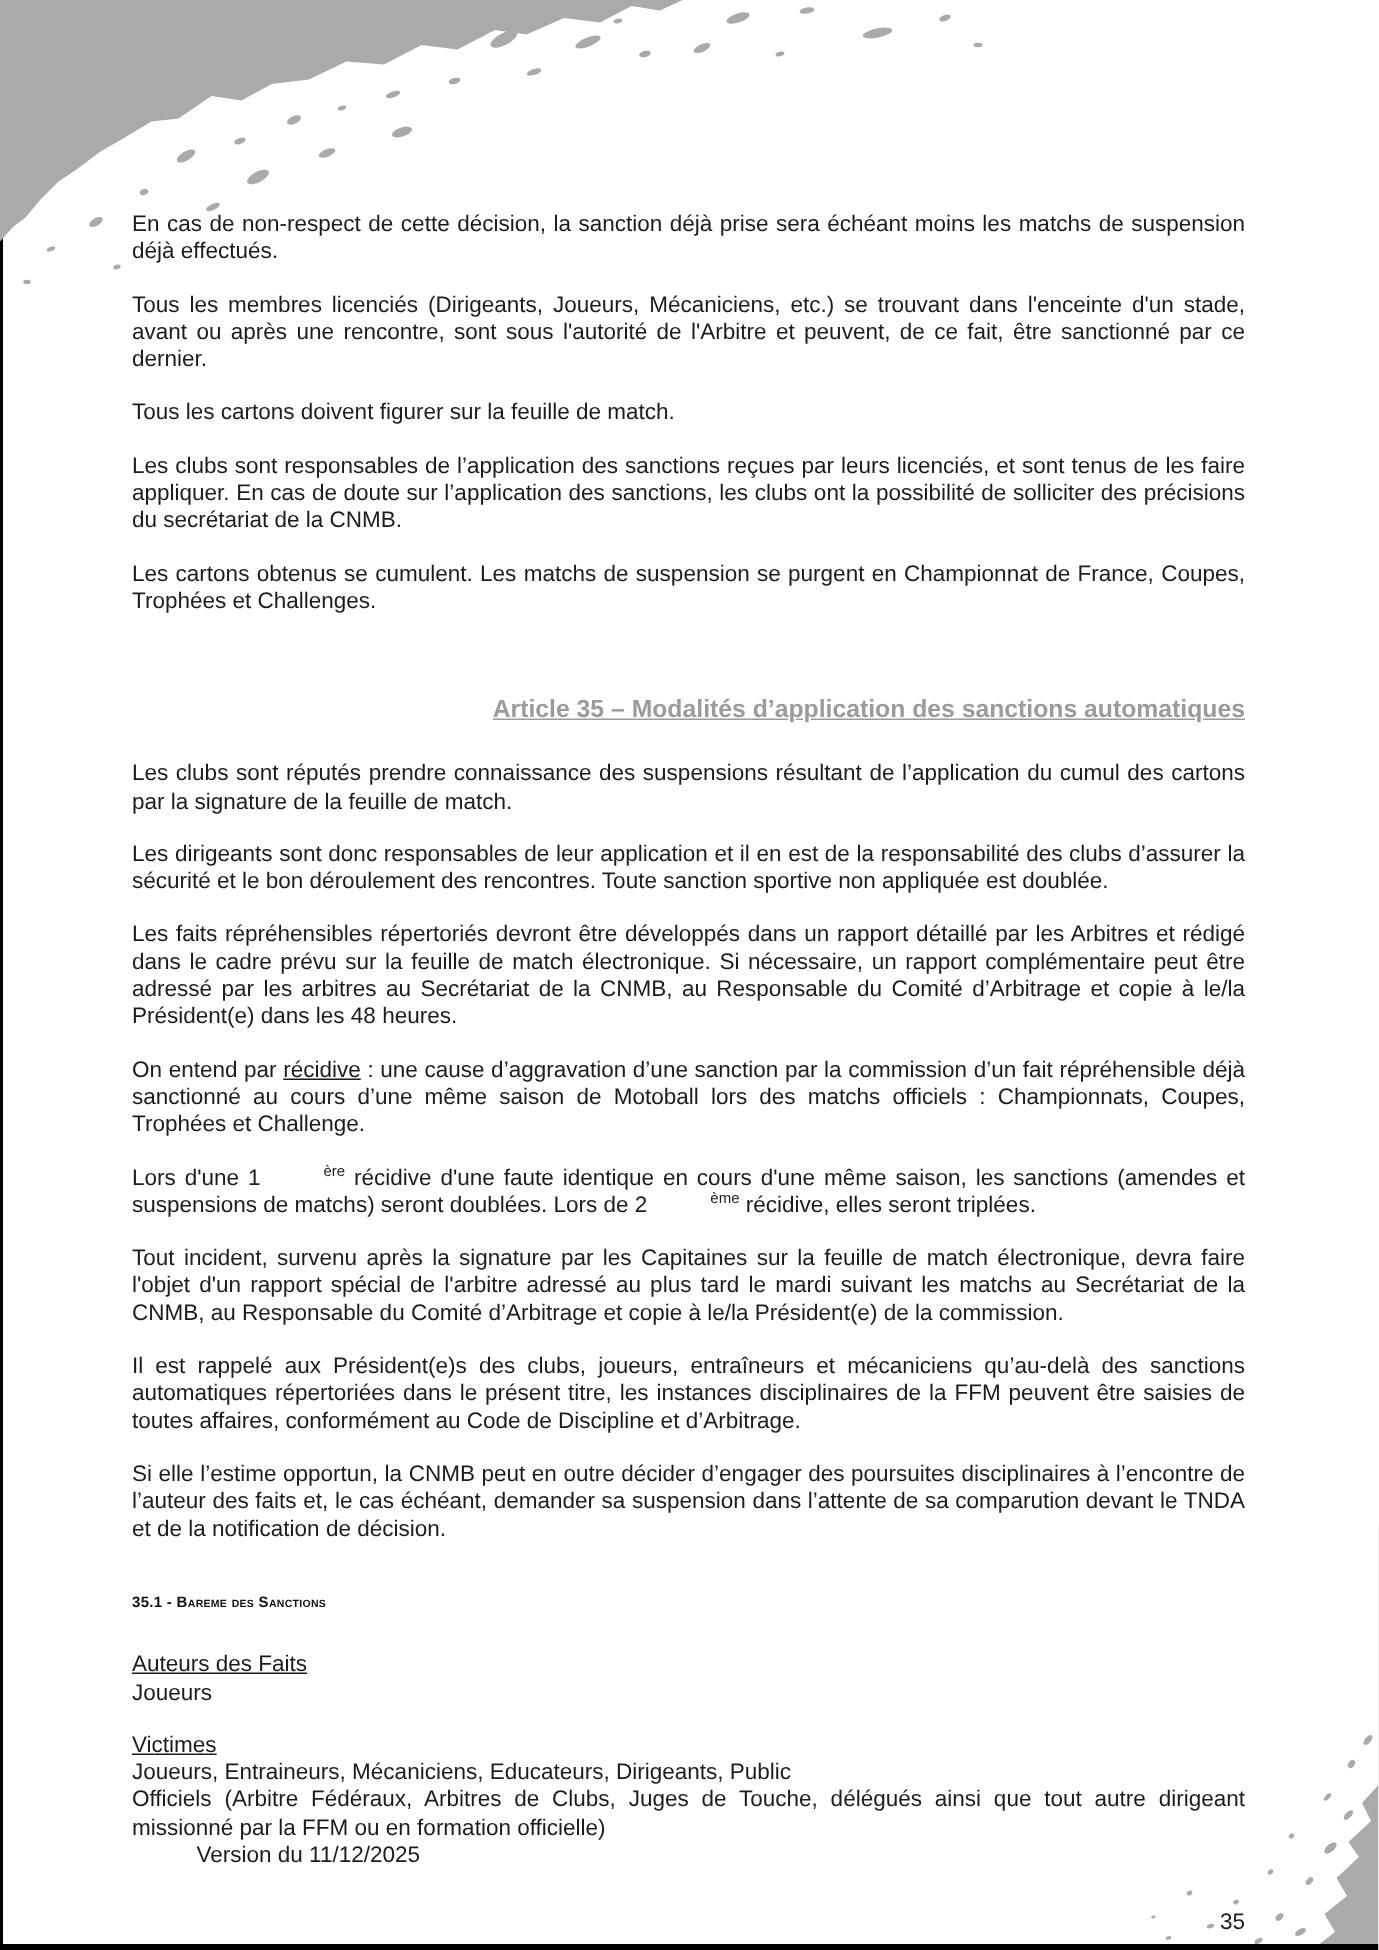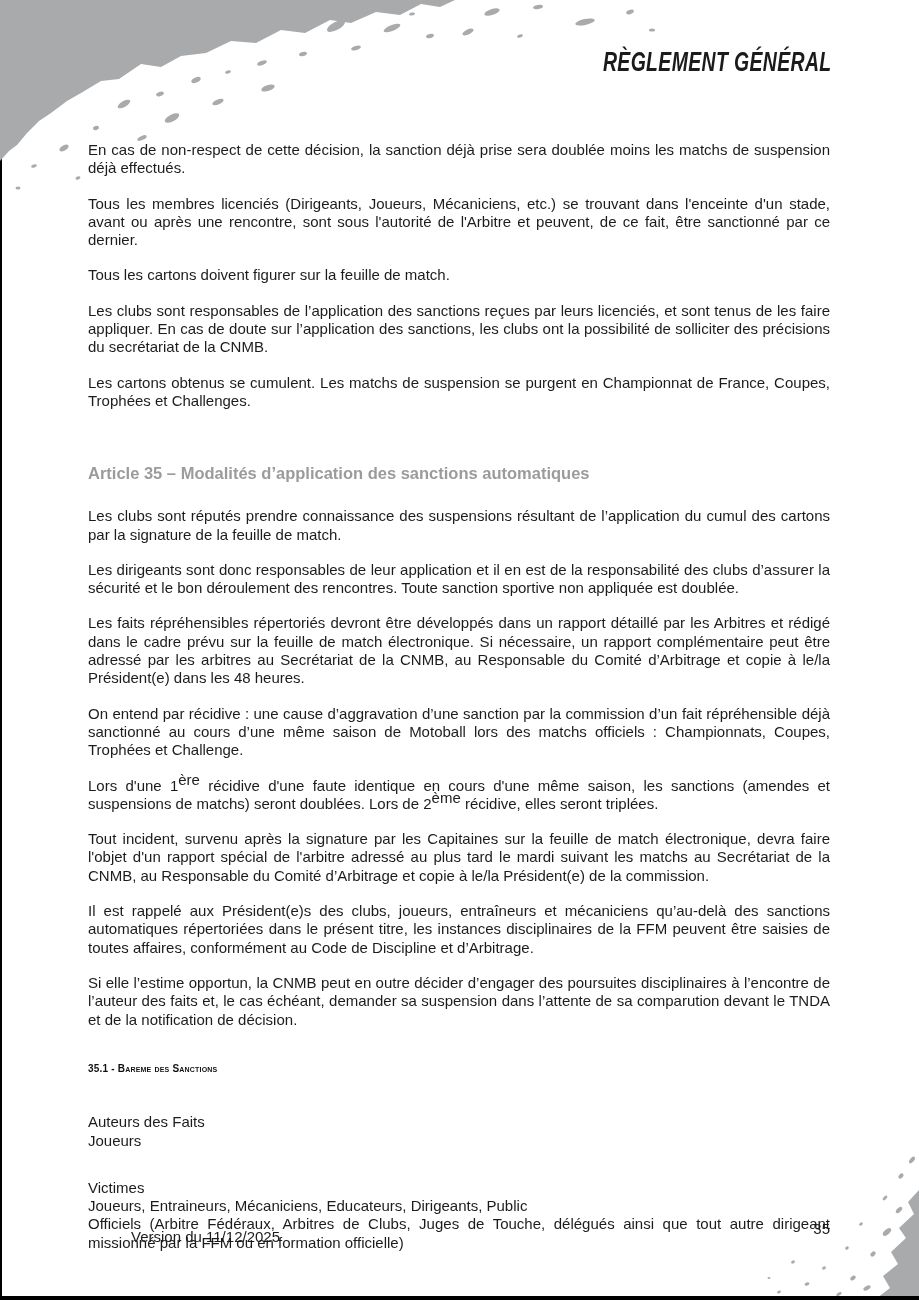--- a/index.html
+++ b/index.html
@@ -17,34 +17,34 @@
   .logo-title span{font-size:27px;color:#1b1b1b;}
   .logo-subtitle span{font-size:25px;color:#b2b2b4;}
   .col{
     position:absolute;left:88px;top:141px;width:742px;
     display:flex;flex-direction:column;
     font-size:15px;line-height:18.3px;
   }
   .col p{margin:0 0 17px 0;text-align:justify;}
   .art{
     margin:37px 0 24px 0;font-size:16.5px;line-height:19px;
-    font-weight:bold;color:#9b9b9b;text-align:left;
+    font-weight:bold;color:#9b9b9b;text-align:right;text-decoration:underline;
   }
   .bar{
     margin:14px 0 0 0;font-size:10px;line-height:18.5px;font-weight:bold;color:#111;
     font-variant:small-caps;letter-spacing:0.2px;text-align:left;
   }
   .grp div{line-height:18.3px;}
   .grp{margin:0;}
   .grp.auteurs{margin-top:23px;}
   .grp.victimes{margin-top:17px;}
-  .ul{margin-top:12px;}
+  .ul{text-decoration:underline;}
   .just{text-align:justify;}
-  sup{font-size:15px;line-height:0;vertical-align:super;}
-  .pagenum{position:absolute;left:88px;top:1220px;width:742px;text-align:right;font-size:15px;}
+  sup{font-size:10px;line-height:0;vertical-align:super;margin-left:42px;}
+  .pagenum{position:absolute;left:88px;top:1273px;width:742px;text-align:right;font-size:15px;}
   .version{position:absolute;left:131px;top:1228px;font-size:15px;}
 </style>
 </head>
 <body>
 
 <div class="page">
 
   <div class="edge-left"></div>
 
   <svg class="splat-tl" width="660" height="210" viewBox="0 0 660 210">
@@ -99,27 +99,24 @@
       <ellipse cx="112" cy="84" rx="2" ry="1.5" transform="rotate(-45 112 84)"></ellipse>
       <ellipse cx="136" cy="58" rx="3" ry="1.5" transform="rotate(-45 136 58)"></ellipse>
       <ellipse cx="152" cy="36" rx="3" ry="2" transform="rotate(-50 152 36)"></ellipse>
       <ellipse cx="163" cy="20" rx="4" ry="2" transform="rotate(-50 163 20)"></ellipse>
       <ellipse cx="30" cy="152" rx="2" ry="1.2" transform="rotate(-20 30 152)"></ellipse>
       <ellipse cx="20" cy="138" rx="1.5" ry="1"></ellipse>
     </g>
   </svg>
 
   <div class="logo">
-    <div class="logo-line logo-title">
-      <span>RÈGLEMENT GÉNÉRAL</span>
-    </div>
   </div>
 
   <div class="col">
-    <p>En cas de non-respect de cette décision, la sanction déjà prise sera doublée moins les matchs de suspension déjà effectués.</p>
+    <p>En cas de non-respect de cette décision, la sanction déjà prise sera échéant moins les matchs de suspension déjà effectués.</p>
     <p>Tous les membres licenciés (Dirigeants, Joueurs, Mécaniciens, etc.) se trouvant dans l'enceinte d'un stade, avant ou après une rencontre, sont sous l'autorité de l'Arbitre et peuvent, de ce fait, être sanctionné par ce dernier.</p>
     <p>Tous les cartons doivent figurer sur la feuille de match.</p>
     <p>Les clubs sont responsables de l’application des sanctions reçues par leurs licenciés, et sont tenus de les faire appliquer. En cas de doute sur l’application des sanctions, les clubs ont la possibilité de solliciter des précisions du secrétariat de la CNMB.</p>
     <p>Les cartons obtenus se cumulent. Les matchs de suspension se purgent en Championnat de France, Coupes, Trophées et Challenges.</p>
 
     <h2 class="art">Article 35 – Modalités d’application des sanctions automatiques</h2>
 
     <p>Les clubs sont réputés prendre connaissance des suspensions résultant de l’application du cumul des cartons par la signature de la feuille de match.</p>
     <p>Les dirigeants sont donc responsables de leur application et il en est de la responsabilité des clubs d’assurer la sécurité et le bon déroulement des rencontres. Toute sanction sportive non appliquée est doublée.</p>
     <p>Les faits répréhensibles répertoriés devront être développés dans un rapport détaillé par les Arbitres et rédigé dans le cadre prévu sur la feuille de match électronique. Si nécessaire, un rapport complémentaire peut être adressé par les arbitres au Secrétariat de la CNMB, au Responsable du Comité d’Arbitrage et copie à le/la Président(e) dans les 48 heures.</p>

